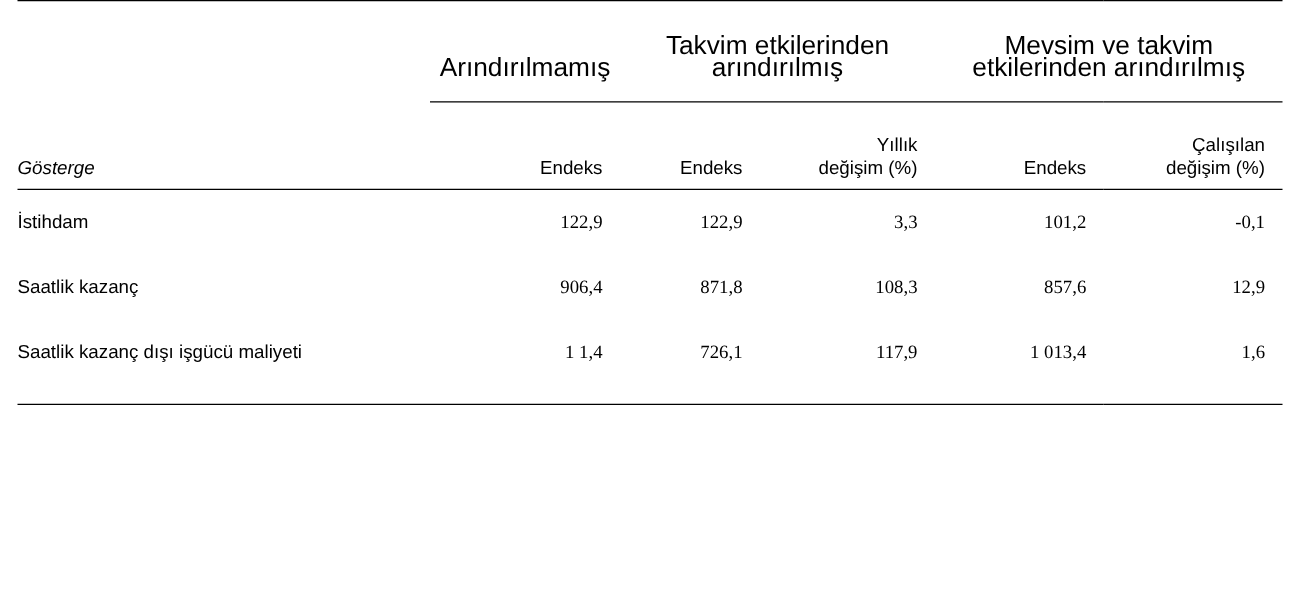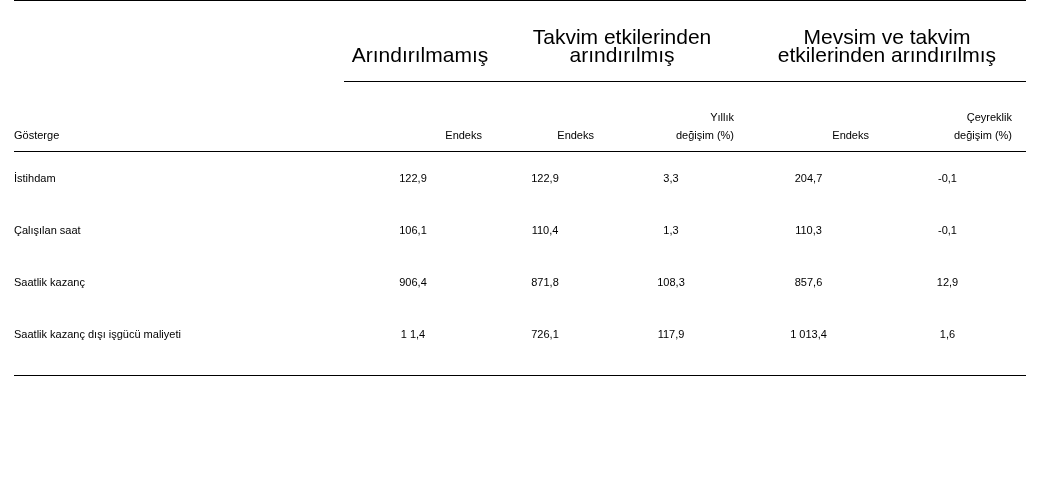--- a/index.html
+++ b/index.html
@@ -41,21 +41,21 @@
     line-height: 0;
   }
   col.c-ind { width: 330px; }
   col.c-a   { width: 152px; }
   col.c-b   { width: 112px; }
   col.c-c   { width: 140px; }
   col.c-d   { width: 135px; }
   col.c-e   { width: 143px; }
 
   td, th {
-    font-size: 11px;
+    font-size: 15px;
     font-weight: normal;
     vertical-align: bottom;
     padding: 0;
   }
 
   
   .grp-row td {
     padding-bottom: 16px;
     text-align: center;
     line-height: 18px;
@@ -75,41 +75,42 @@
     padding: 0;
     font-size: 0;
     line-height: 0;
   }
 
   
   .colhead td {
     padding-bottom: 6px;
     line-height: 18px;
   }
-  .colhead td.lbl { text-align: left; }
+  .colhead td.lbl { text-align: left; font-style: italic; }
   .colhead td.num { text-align: right; padding-right: 14px; }
 
   .hdr-line td {
     border-bottom: 1px solid #000;
     height: 1px;
     padding: 0;
     font-size: 0;
     line-height: 0;
   }
 
   tbody.body tr.data-row td {
     height: 52px;
     line-height: 52px;
   }
   tbody.body tr.data-row td.ind {
     text-align: left;
   }
   tbody.body tr.data-row td.num {
-    text-align: center;
+    text-align: right;
     padding-right: 14px;
+    font-family: Liberation Serif, serif;
   }
   .spacer-row td {
     height: 14px;
     padding: 0;
     font-size: 0;
     line-height: 0;
   }
 </style>
 </head>
 <body>
@@ -154,45 +155,37 @@
       <tr class="colhead">
         <td class="lbl">Gösterge</td>
         <td class="num">Endeks</td>
         <td class="num">Endeks</td>
         <td class="num">
           <span>Yıllık</span><br>
           <span>değişim (%)</span>
         </td>
         <td class="num">Endeks</td>
         <td class="num">
-          <span>Çeyreklik</span><br>
+          <span>Çalışılan</span><br>
           <span>değişim (%)</span>
         </td>
       </tr>
 
       <tr class="hdr-line">
         <td colspan="6"></td>
       </tr>
     </thead>
 
     <tbody class="body">
       <tr class="data-row">
         <td class="ind">İstihdam</td>
         <td class="num">122,9</td>
         <td class="num">122,9</td>
         <td class="num">3,3</td>
-        <td class="num">204,7</td>
-        <td class="num">-0,1</td>
-      </tr>
-      <tr class="data-row">
-        <td class="ind">Çalışılan saat</td>
-        <td class="num">106,1</td>
-        <td class="num">110,4</td>
-        <td class="num">1,3</td>
-        <td class="num">110,3</td>
+        <td class="num">101,2</td>
         <td class="num">-0,1</td>
       </tr>
       <tr class="data-row">
         <td class="ind">Saatlik kazanç</td>
         <td class="num">906,4</td>
         <td class="num">871,8</td>
         <td class="num">108,3</td>
         <td class="num">857,6</td>
         <td class="num">12,9</td>
       </tr>

